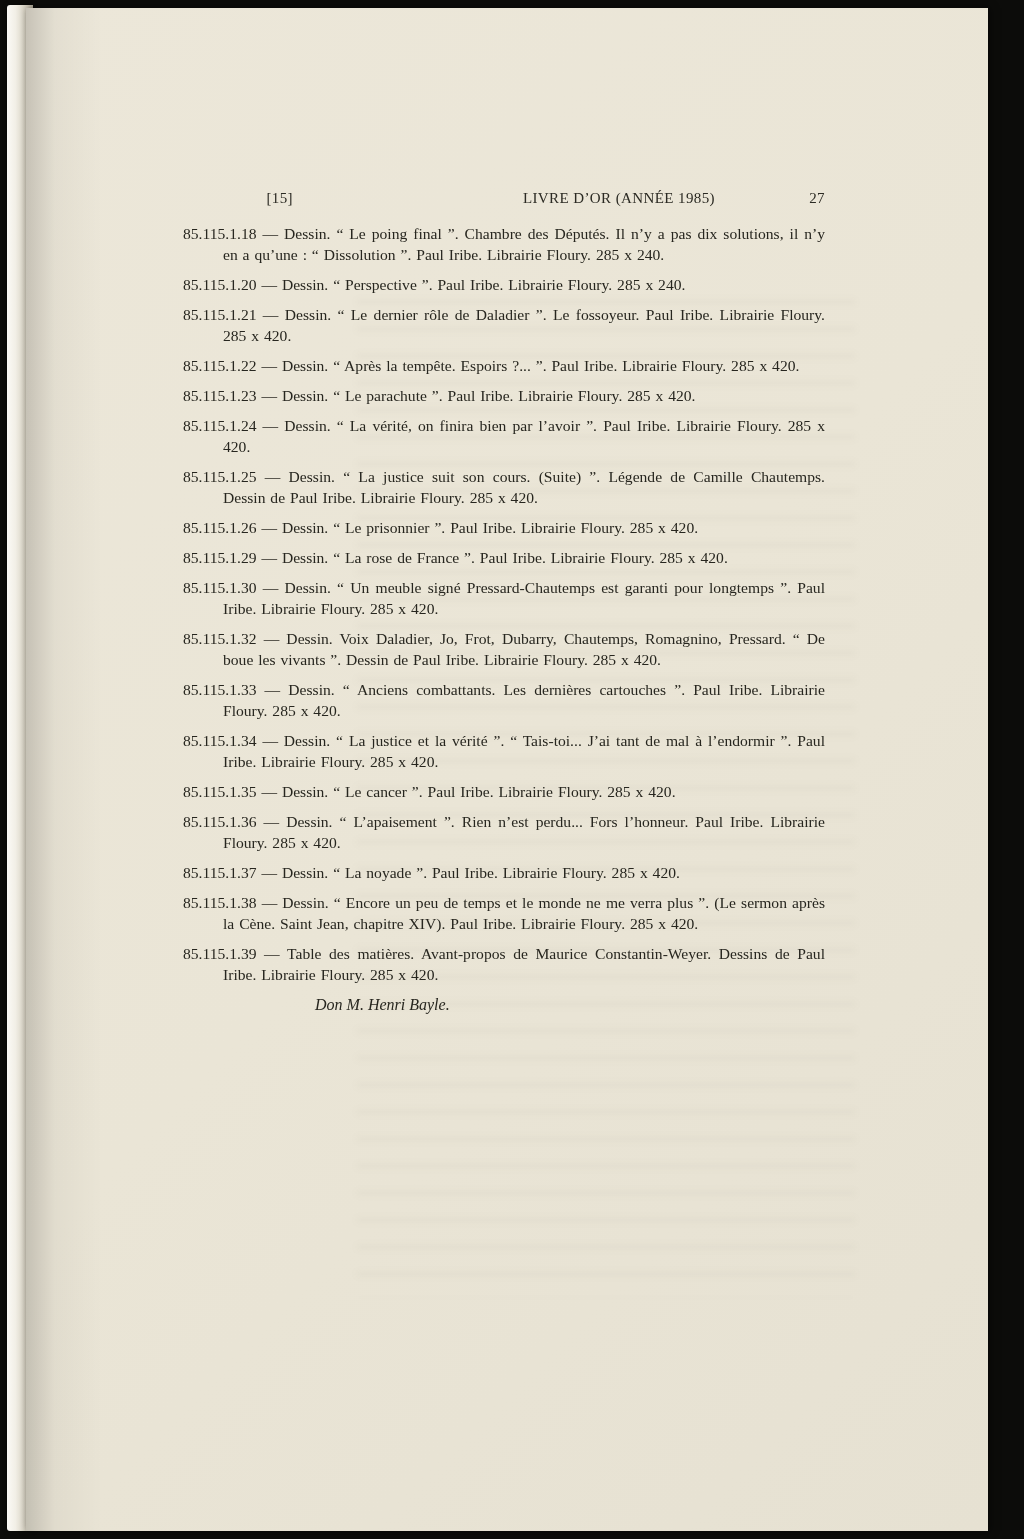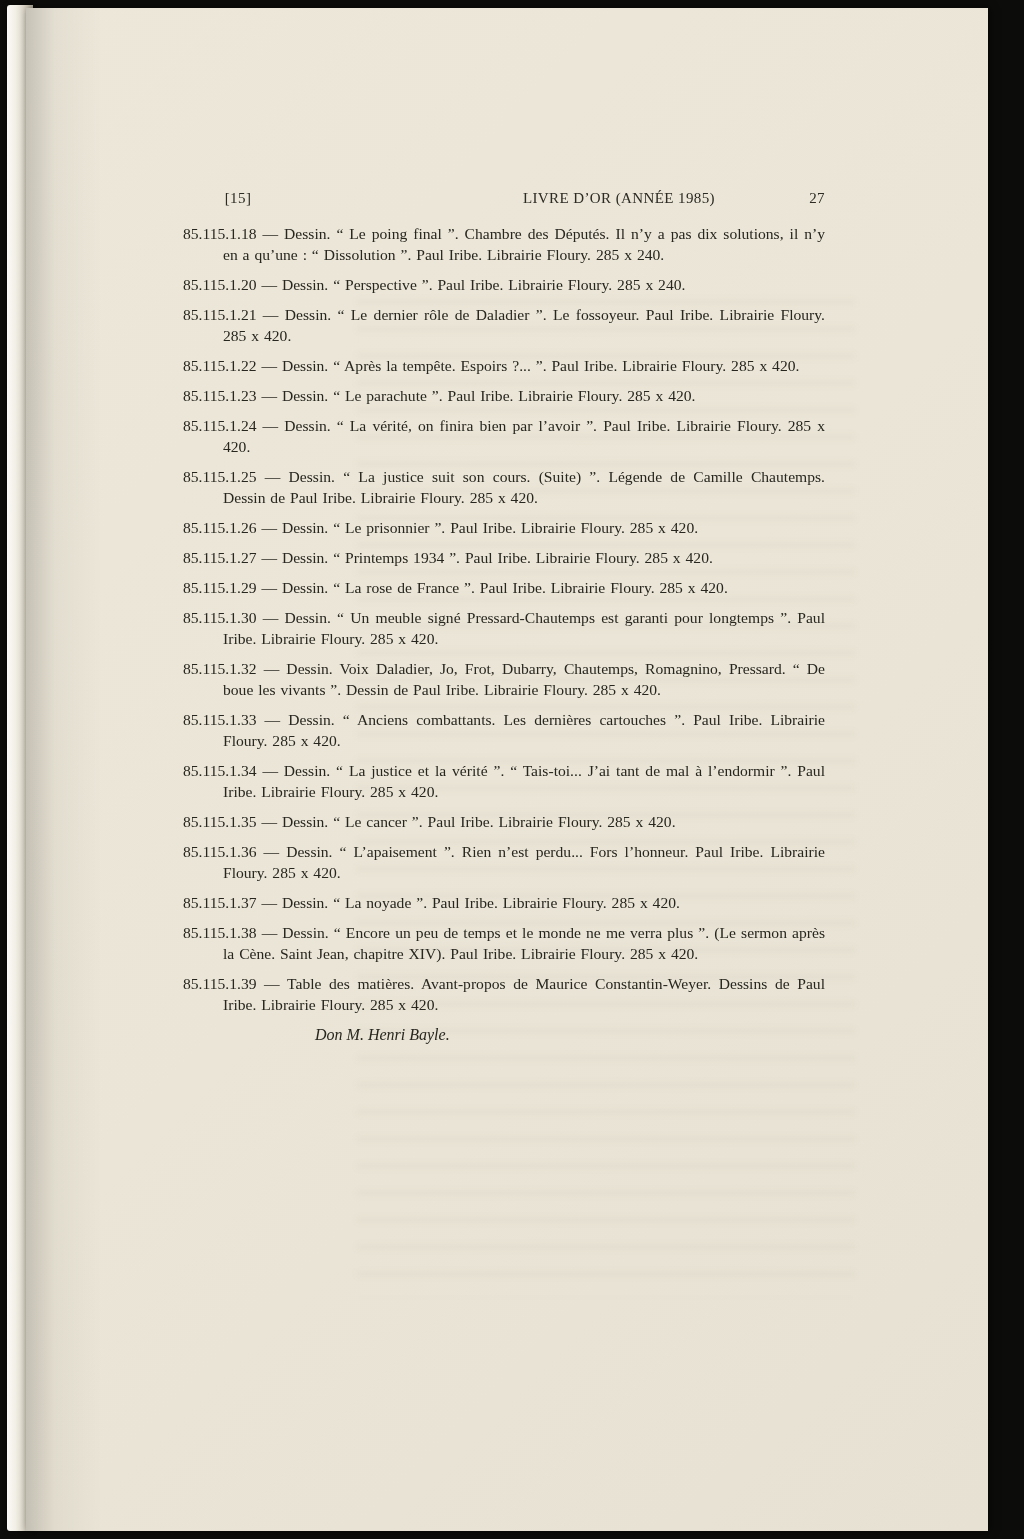--- a/index.html
+++ b/index.html
@@ -66,21 +66,21 @@
     width: 642px;
     color: #27261f;
   }
   .running-head {
     display: flex;
     align-items: baseline;
     font-size: 15px;
     letter-spacing: 0.4px;
     color: #2b2a23;
   }
-  .running-head .left  { width: 110px; text-align: center; }
+  .running-head .left  { width: 110px; text-align: right; }
   .running-head .center{ flex: 1; text-align: right; }
   .running-head .right { width: 110px; text-align: right; }
   .entries {
     margin-top: 16px;
     font-size: 15.6px;
     line-height: 21px;
     text-align: justify;
   }
   .entry {
     margin: 0 0 9px 0;
@@ -121,21 +121,20 @@
       <div class="entries">
 
       <p class="entry"><span class="entry-num">85.115.1.18</span><span class="entry-text"> — Dessin. “ Le poing final ”. Chambre des Députés. Il n’y a pas dix solutions, il n’y en a qu’une : “ Dissolution ”. Paul Iribe. Librairie Floury. 285 x 240.</span></p>
           <p class="entry"><span class="entry-num">85.115.1.20</span><span class="entry-text"> — Dessin. “ Perspective ”. Paul Iribe. Librairie Floury. 285 x 240.</span></p>
           <p class="entry"><span class="entry-num">85.115.1.21</span><span class="entry-text"> — Dessin. “ Le dernier rôle de Daladier ”. Le fossoyeur. Paul Iribe. Librairie Floury. 285 x 420.</span></p>
           <p class="entry"><span class="entry-num">85.115.1.22</span><span class="entry-text"> — Dessin. “ Après la tempête. Espoirs ?... ”. Paul Iribe. Librairie Floury. 285 x 420.</span></p>
           <p class="entry"><span class="entry-num">85.115.1.23</span><span class="entry-text"> — Dessin. “ Le parachute ”. Paul Iribe. Librairie Floury. 285 x 420.</span></p>
           <p class="entry"><span class="entry-num">85.115.1.24</span><span class="entry-text"> — Dessin. “ La vérité, on finira bien par l’avoir ”. Paul Iribe. Librairie Floury. 285 x 420.</span></p>
           <p class="entry"><span class="entry-num">85.115.1.25</span><span class="entry-text"> — Dessin. “ La justice suit son cours. (Suite) ”. Légende de Camille Chautemps. Dessin de Paul Iribe. Librairie Floury. 285 x 420.</span></p>
           <p class="entry"><span class="entry-num">85.115.1.26</span><span class="entry-text"> — Dessin. “ Le prisonnier ”. Paul Iribe. Librairie Floury. 285 x 420.</span></p>
-          <p class="entry"><span class="entry-num">85.115.1.27</span><span class="entry-text"> — Dessin. “ Printemps 1934 ”. Paul Iribe. Librairie Floury. 285 x 420.</span></p>
           <p class="entry"><span class="entry-num">85.115.1.29</span><span class="entry-text"> — Dessin. “ La rose de France ”. Paul Iribe. Librairie Floury. 285 x 420.</span></p>
           <p class="entry"><span class="entry-num">85.115.1.30</span><span class="entry-text"> — Dessin. “ Un meuble signé Pressard-Chautemps est garanti pour longtemps ”. Paul Iribe. Librairie Floury. 285 x 420.</span></p>
           <p class="entry"><span class="entry-num">85.115.1.32</span><span class="entry-text"> — Dessin. Voix Daladier, Jo, Frot, Dubarry, Chautemps, Romagnino, Pressard. “ De boue les vivants ”. Dessin de Paul Iribe. Librairie Floury. 285 x 420.</span></p>
           <p class="entry"><span class="entry-num">85.115.1.33</span><span class="entry-text"> — Dessin. “ Anciens combattants. Les dernières cartouches ”. Paul Iribe. Librairie Floury. 285 x 420.</span></p>
           <p class="entry"><span class="entry-num">85.115.1.34</span><span class="entry-text"> — Dessin. “ La justice et la vérité ”. “ Tais-toi... J’ai tant de mal à l’endormir ”. Paul Iribe. Librairie Floury. 285 x 420.</span></p>
           <p class="entry"><span class="entry-num">85.115.1.35</span><span class="entry-text"> — Dessin. “ Le cancer ”. Paul Iribe. Librairie Floury. 285 x 420.</span></p>
           <p class="entry"><span class="entry-num">85.115.1.36</span><span class="entry-text"> — Dessin. “ L’apaisement ”. Rien n’est perdu... Fors l’honneur. Paul Iribe. Librairie Floury. 285 x 420.</span></p>
           <p class="entry"><span class="entry-num">85.115.1.37</span><span class="entry-text"> — Dessin. “ La noyade ”. Paul Iribe. Librairie Floury. 285 x 420.</span></p>
           <p class="entry"><span class="entry-num">85.115.1.38</span><span class="entry-text"> — Dessin. “ Encore un peu de temps et le monde ne me verra plus ”. (Le sermon après la Cène. Saint Jean, chapitre XIV). Paul Iribe. Librairie Floury. 285 x 420.</span></p>
           <p class="entry"><span class="entry-num">85.115.1.39</span><span class="entry-text"> — Table des matières. Avant-propos de Maurice Constantin-Weyer. Dessins de Paul Iribe. Librairie Floury. 285 x 420.</span></p>

